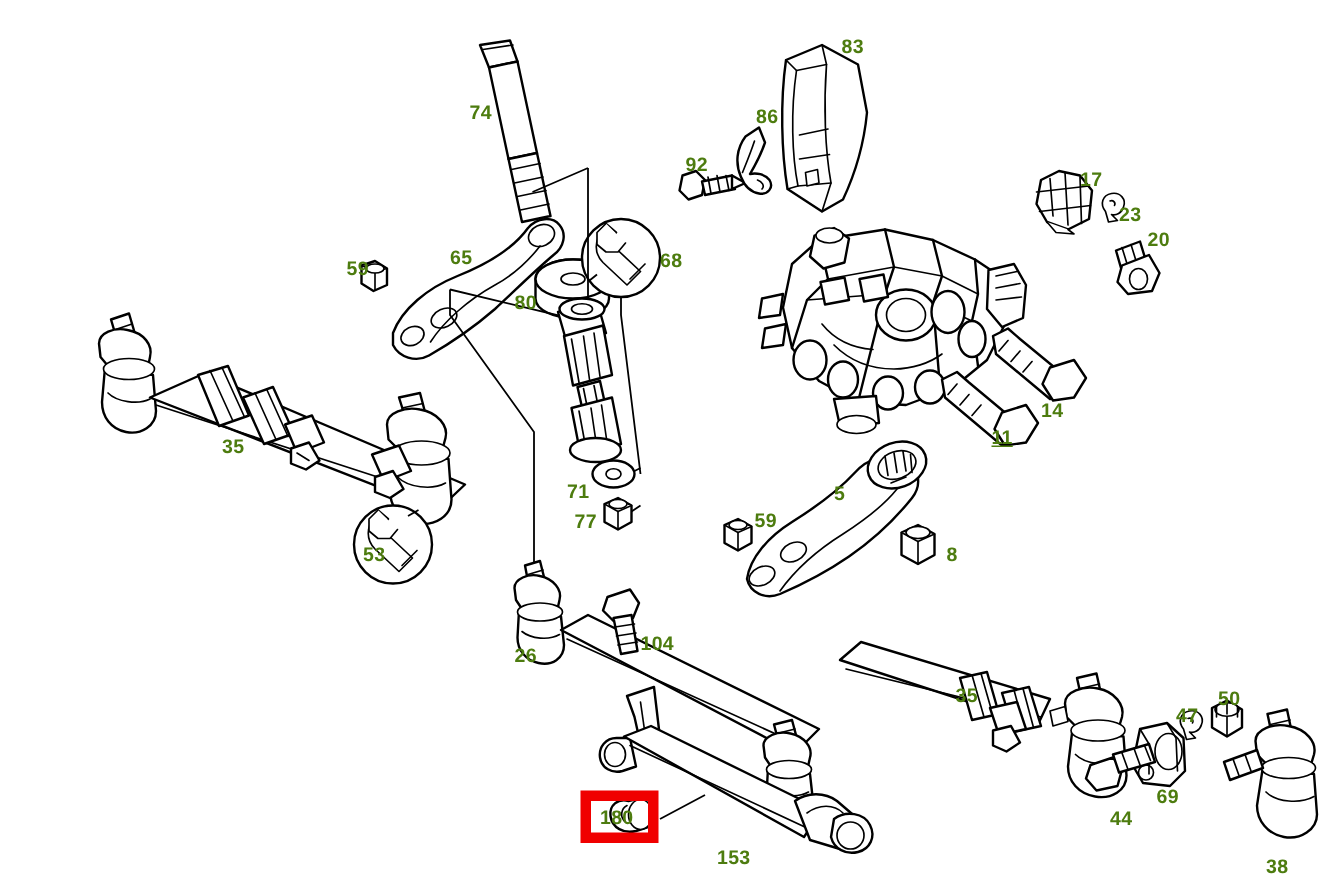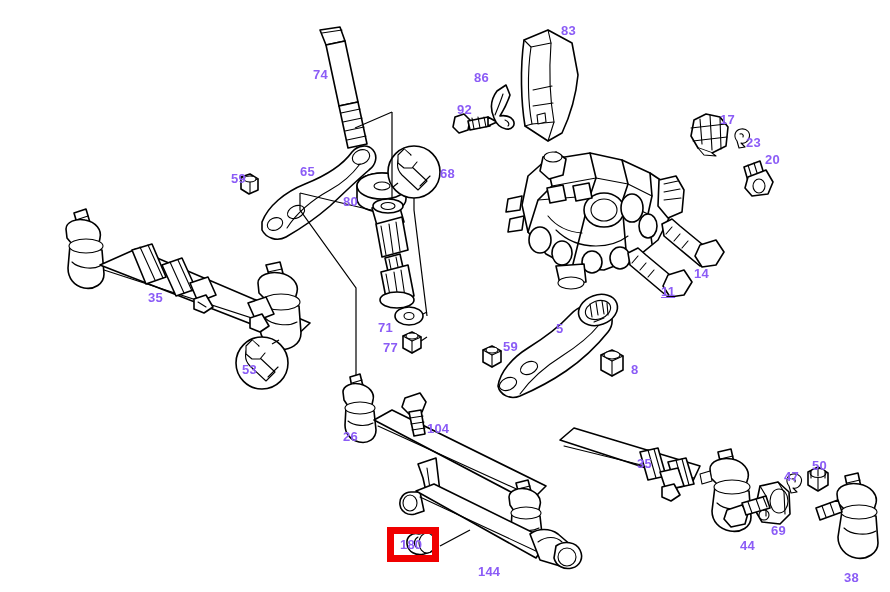--- a/index.html
+++ b/index.html
@@ -22,21 +22,21 @@
     position: absolute;
     left: 0; top: 0;
     width: 890px;
     height: 592px;
   }
   .callout {
     position: absolute;
     font-family: "Liberation Sans", sans-serif;
     font-size: 13px;
     font-weight: bold;
-    color: #8b5cf6;
+    color: #4d7c0f;
     white-space: nowrap;
     line-height: 1;
     letter-spacing: 0.2px;
   }
   #highlight-box {
     position: absolute;
     box-sizing: border-box;
     border: 7px solid #f00000;
     background: transparent;
     pointer-events: none;
@@ -410,21 +410,21 @@
       <ellipse class="sh-t" cx="859" cy="512" rx="18" ry="7"></ellipse>
       <path class="ln-t" d="M844 528 C851 535 867 536 876 531"></path>
       <path class="sh" d="M816 508 L838 500 L842 512 L820 520 Z"></path>
       <path class="ln-t" d="M822 506 L826 517 M830 503 L834 514"></path>
     </g>
 
   </svg>
 
   <div class="callout" style="left:313px; top:68px;">74</div>
   <div class="callout" style="left:561px; top:24px;">83</div>
-  <div class="callout" style="left:474px; top:71px;">86</div>
+  <div class="callout" style="left:504px; top:71px;">86</div>
   <div class="callout" style="left:457px; top:103px;">92</div>
   <div class="callout" style="left:720px; top:113px;">17</div>
   <div class="callout" style="left:746px; top:136px;">23</div>
   <div class="callout" style="left:765px; top:153px;">20</div>
   <div class="callout" style="left:231px; top:172px;">59</div>
   <div class="callout" style="left:300px; top:165px;">65</div>
   <div class="callout" style="left:343px; top:195px;">80</div>
   <div class="callout" style="left:440px; top:167px;">68</div>
   <div class="callout" style="left:694px; top:267px;">14</div>
   <div class="callout" style="left:661px; top:285px;text-decoration:underline;">11</div>
@@ -437,17 +437,17 @@
   <div class="callout" style="left:631px; top:363px;">8</div>
   <div class="callout" style="left:343px; top:430px;">26</div>
   <div class="callout" style="left:427px; top:422px;">104</div>
   <div class="callout" style="left:637px; top:457px;">35</div>
   <div class="callout" style="left:784px; top:470px;">47</div>
   <div class="callout" style="left:812px; top:459px;">50</div>
   <div class="callout" style="left:771px; top:524px;">69</div>
   <div class="callout" style="left:740px; top:539px;">44</div>
   <div class="callout" style="left:844px; top:543px;margin-top:28px;">38</div>
   <div class="callout" style="left:400px; top:538px; z-index:5;">180</div>
-  <div class="callout" style="left:478px; top:565px;">144</div>
+  <div class="callout" style="left:478px; top:565px;">153</div>
 
   <div id="highlight-box" style="left: 387px; top: 527px; width: 52px; height: 35px; border-color: rgb(240, 0, 0);"></div>
 
 </div>
 
 </body></html>

